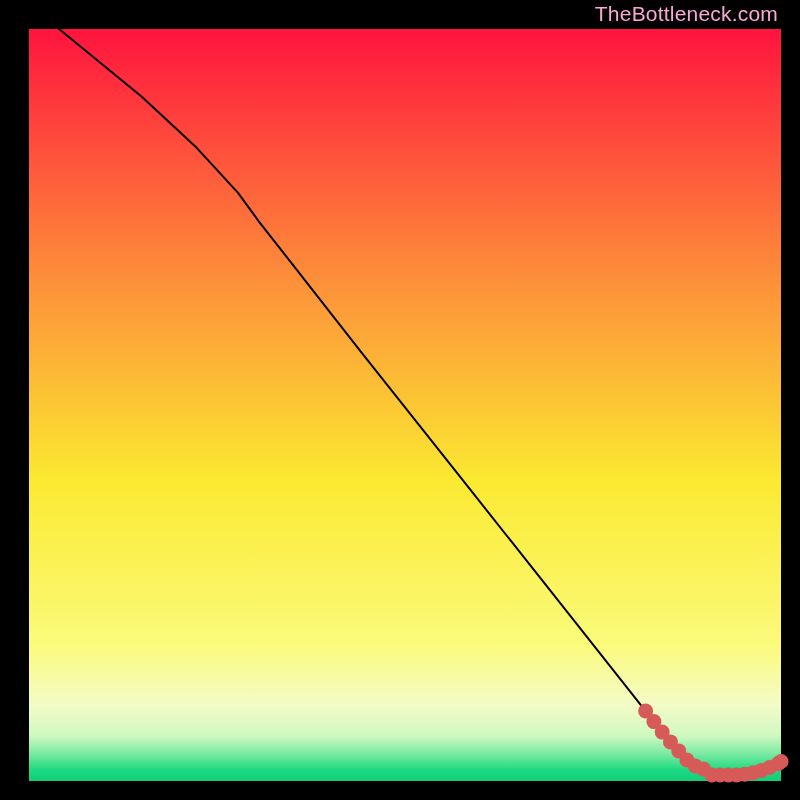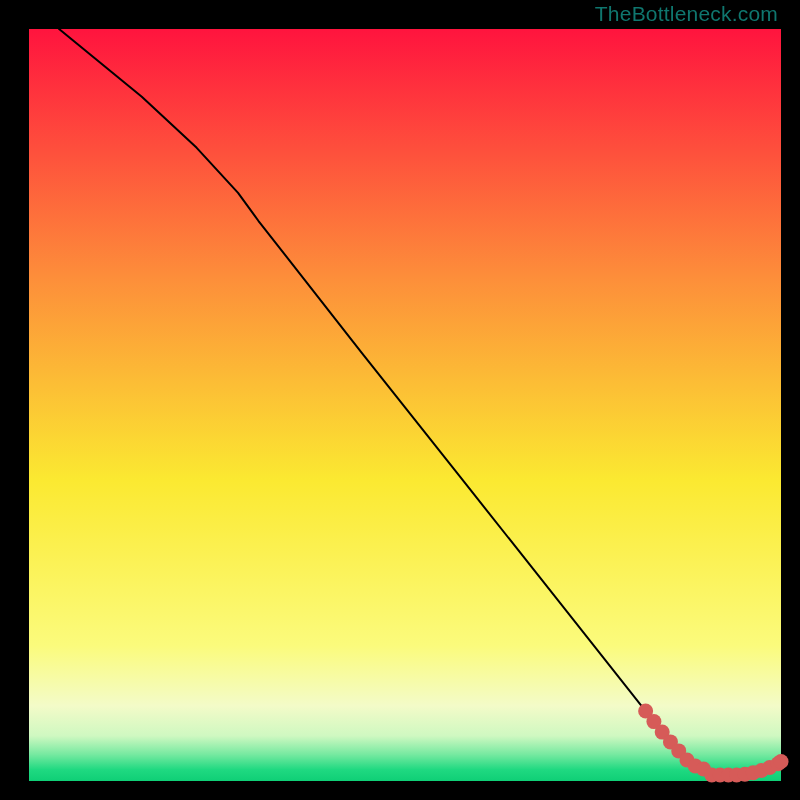--- a/index.html
+++ b/index.html
@@ -21,21 +21,21 @@
     top: 0;
     width: 800px;
     height: 800px;
   }
   .watermark {
     position: absolute;
     top: 2px;
     right: 22px;
     font-family: Arial, Helvetica, sans-serif;
     font-size: 21px;
-    color: #0f766e;
+    color: #f9a8d4;
     font-weight: 500;
     letter-spacing: 0.2px;
     user-select: none;
   }
 </style>
 </head>
 <body>
 
 <div class="chart-container">
   <svg class="plot" viewBox="0 0 800 800" preserveAspectRatio="none">

